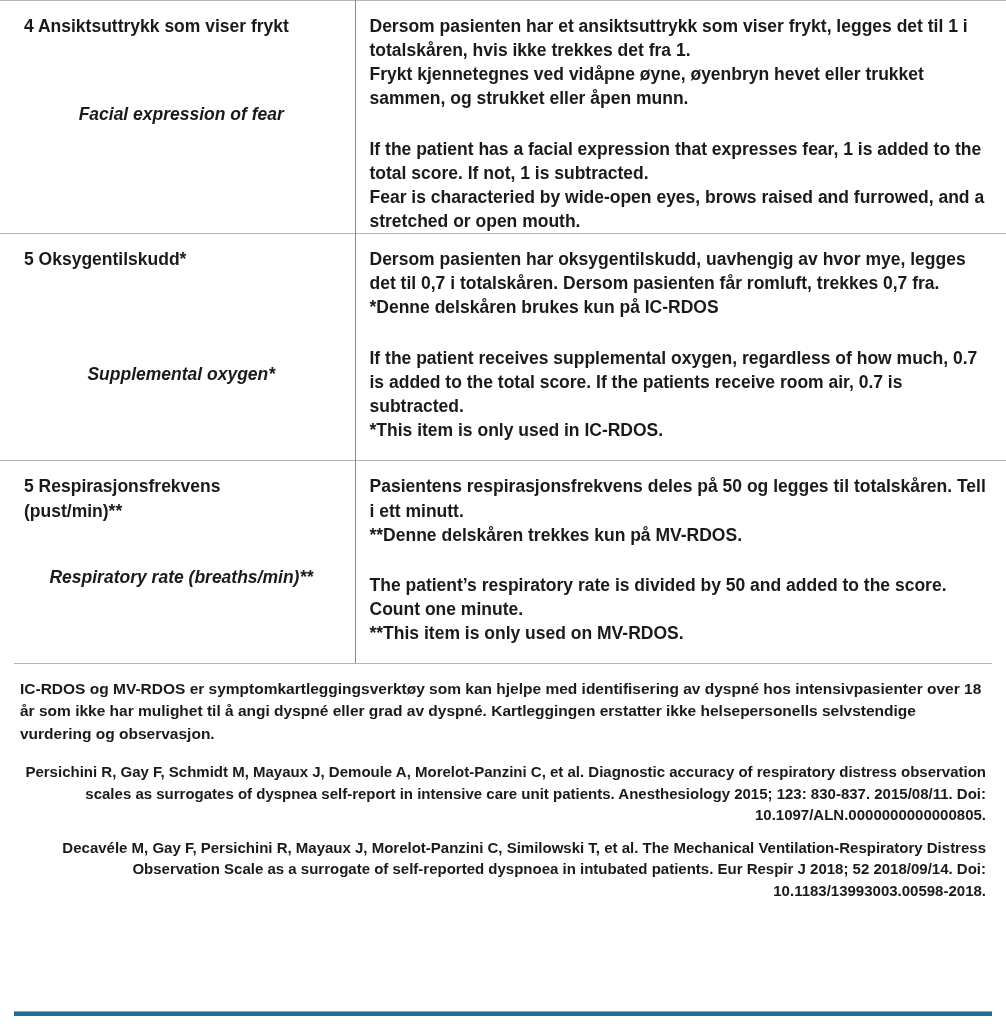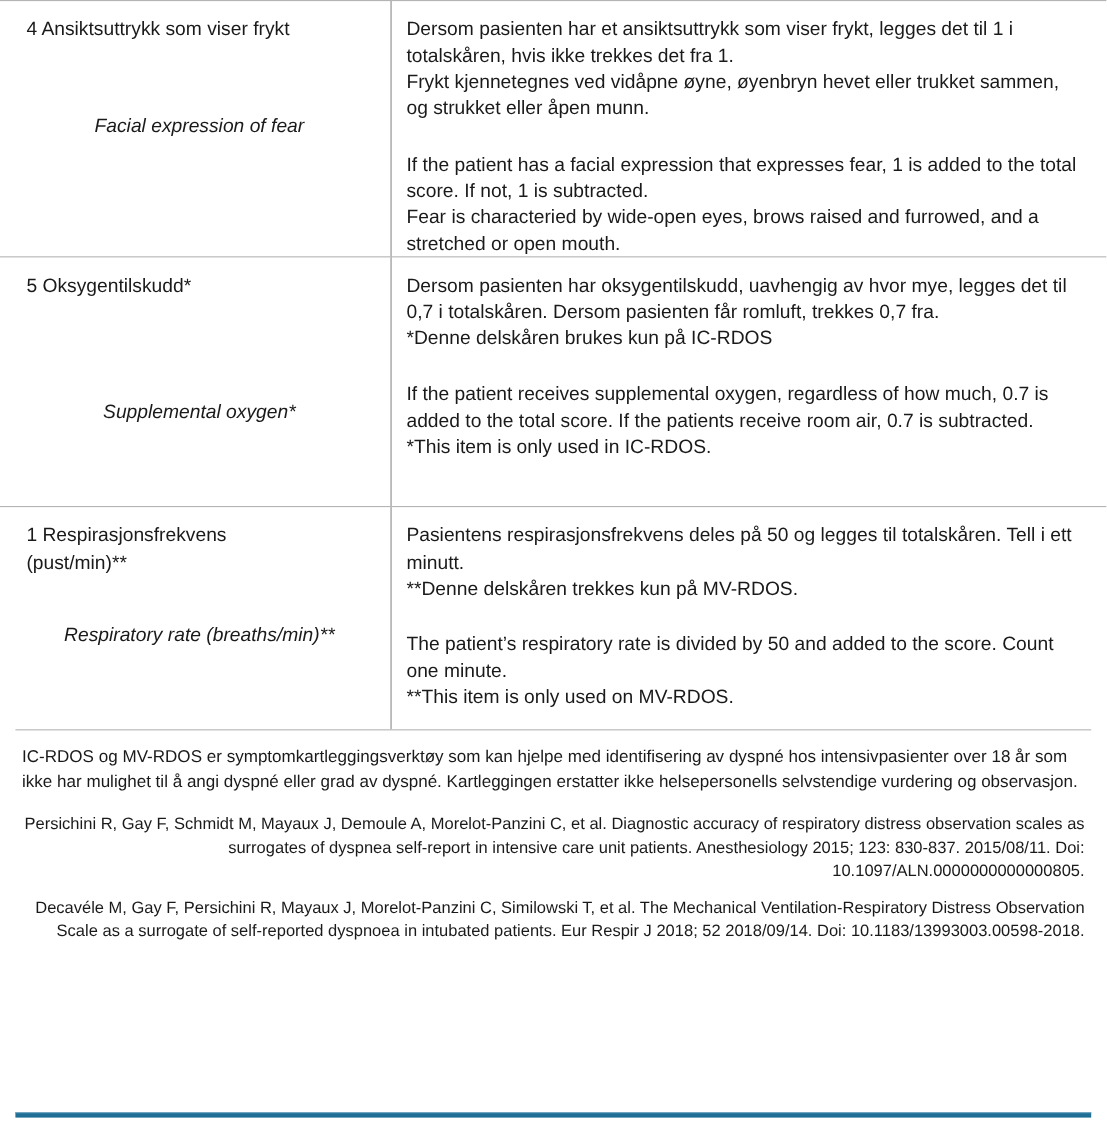--- a/index.html
+++ b/index.html
@@ -14,20 +14,21 @@
     color: #1a1a1a;
     -webkit-font-smoothing: antialiased;
     overflow: hidden;
   }
 
   .page {
     position: relative;
     width: 1006px;
     height: 1024px;
     box-sizing: border-box;
+    font-weight: bold;
   }
 
   
   .scale-table {
     width: 1006px;
     border-collapse: collapse;
     table-layout: fixed;
     border-top: 1px solid #b4b4b4;
   }
   .scale-table col.c-term { width: 355px; }
@@ -140,21 +141,21 @@
           <div class="cell-block">Dersom pasienten har oksygentilskudd, uavhengig av hvor mye, legges det til 0,7 i totalskåren. Dersom pasienten får romluft, trekkes 0,7 fra.</div>
           <div class="cell-block">*Denne delskåren brukes kun på IC-RDOS</div>
           <div class="pad-gap" style="height:26px"></div>
           <div class="cell-block">If the patient receives supplemental oxygen, regardless of how much, 0.7 is added to the total score. If the patients receive room air, 0.7 is subtracted.</div>
           <div class="cell-block">*This item is only used in IC-RDOS.</div>
         </td>
       </tr>
 
       <tr class="row-sep">
         <td class="term">
-          <div class="cell-block term-no" style="max-width:250px">1 Respirasjonsfrekvens (pust/min)**</div>
+          <div class="cell-block term-no" style="max-width:250px">5 Respirasjonsfrekvens (pust/min)**</div>
           <div class="pad-gap" style="height:42px"></div>
           <div class="cell-block english term-en">Respiratory rate (breaths/min)**</div>
           <div class="pad-gap" style="height:74px"></div>
         </td>
         <td class="desc">
           <div class="cell-block">Pasientens respirasjonsfrekvens deles på 50 og legges til totalskåren. Tell i ett minutt.</div>
           <div class="cell-block">**Denne delskåren trekkes kun på MV-RDOS.</div>
           <div class="pad-gap" style="height:26px"></div>
           <div class="cell-block">The patient’s respiratory rate is divided by 50 and added to the score. Count one minute.</div>
           <div class="cell-block">**This item is only used on MV-RDOS.</div>

